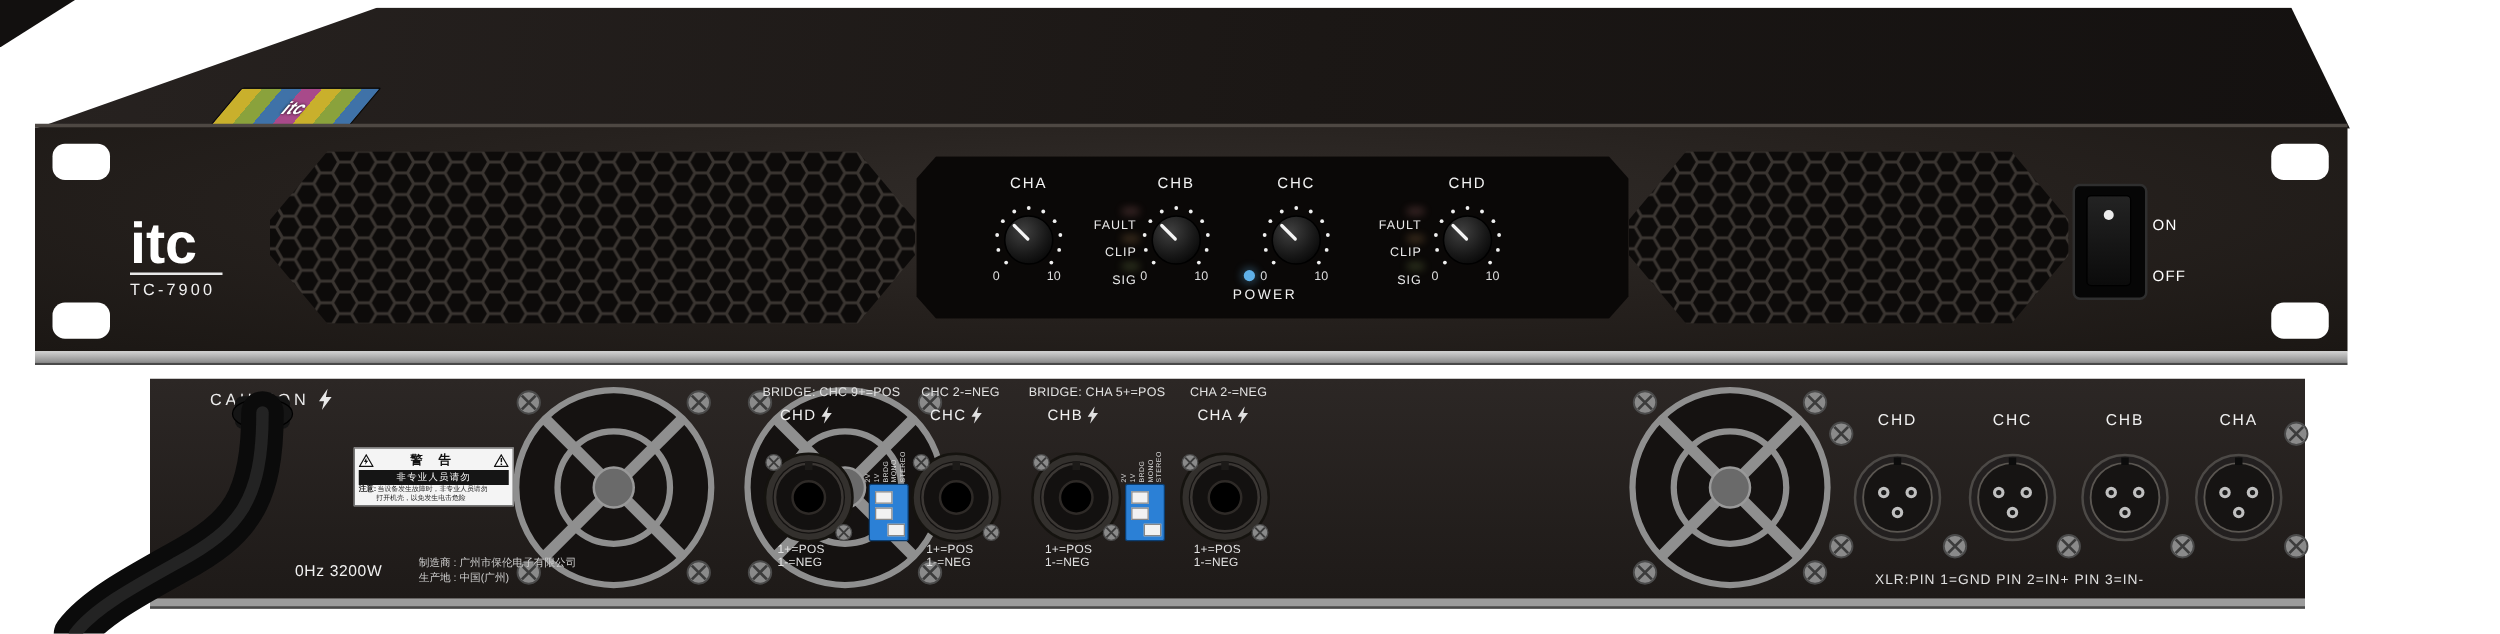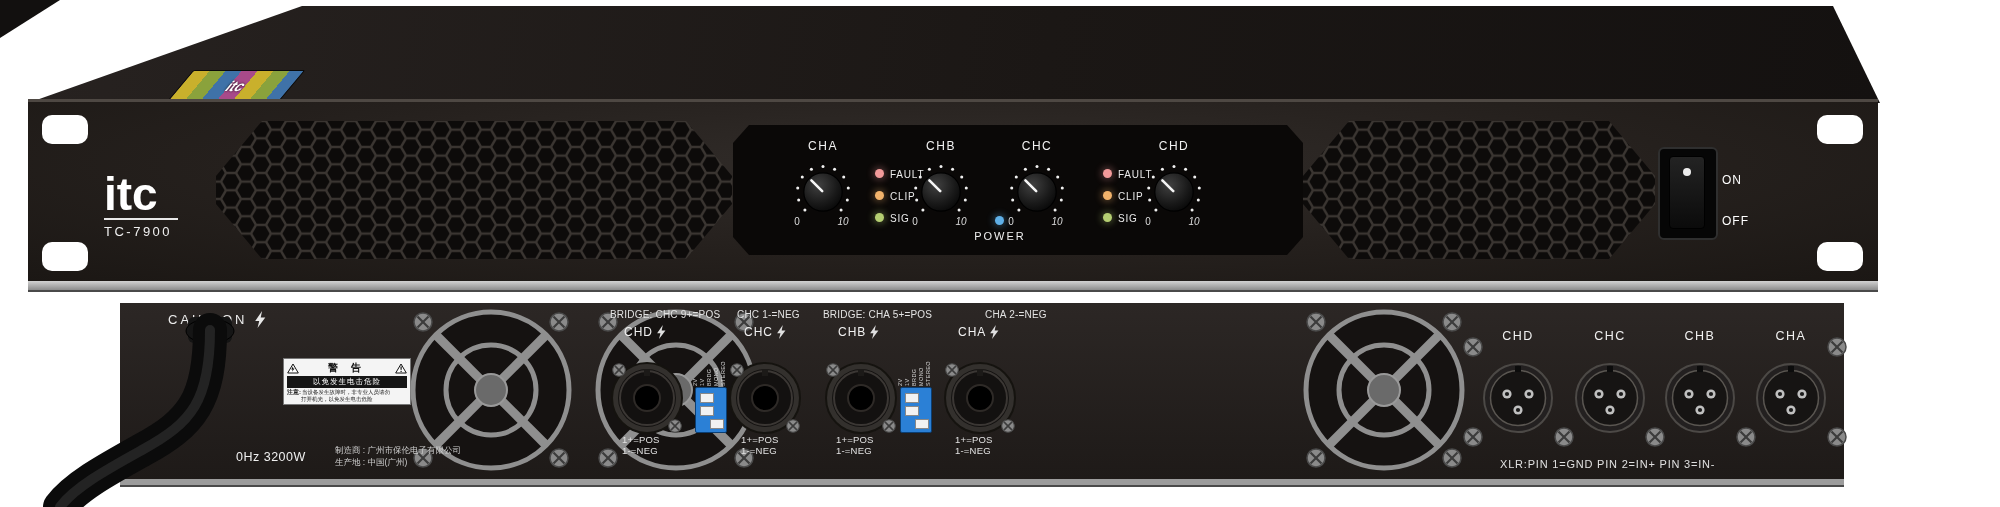--- a/index.html
+++ b/index.html
@@ -33,27 +33,27 @@
     clip-path:polygon(46px 0,470px 0,516px 55px,516px 83px,470px 138px,46px 138px,0 83px,0 55px);}
   .grille-r{left:1303px;width:352px;
     clip-path:polygon(46px 0,306px 0,352px 55px,352px 83px,306px 138px,46px 138px,0 83px,0 55px);}
   .cpanel{left:733px;top:125px;width:570px;height:130px;background:#0a0807;
     clip-path:polygon(16px 0,554px 0,570px 18px,570px 112px,554px 130px,16px 130px,0 112px,0 18px);}
   .knob{top:14px;width:100px;height:100px;}
   .klabel{position:absolute;top:0;left:0;width:100%;text-align:center;font-size:12px;
     letter-spacing:1.5px;color:#f2f2f2;}
   .kface{position:absolute;left:14px;top:17px;width:72px;height:72px;}
   .kmin,.kmax{position:absolute;top:77px;font-size:10px;color:#ddd;width:20px;text-align:center;}
-  .kmin{left:14px;}.kmax{left:60px;font-style:italic;}
+  .kmin{left:14px;}.kmax{left:60px;}
   .ledgrp{top:44px;display:flex;flex-direction:column;gap:13px;}
-  .ledrow{display:flex;align-items:flex-start;gap:6px;height:9px;}
+  .ledrow{display:flex;align-items:flex-end;gap:6px;height:9px;flex-direction:column;}
   .led{width:9px;height:9px;border-radius:50%;background:#555;}
   .ledlab{font-size:10px;letter-spacing:.8px;color:#eaeaea;}
   .pwled{left:262px;top:91px;width:9px;height:9px;border-radius:50%;}
-  .pwlabel{left:207px;top:105px;width:120px;text-align:center;font-size:11px;
+  .pwlabel{left:219px;top:105px;width:120px;text-align:center;font-size:11px;
     letter-spacing:2px;color:#f0f0f0;}
   .pswitch{left:1658px;top:147px;width:56px;height:89px;background:#060606;
     border:2px solid #2f2f2f;border-radius:6px;}
   .rocker{position:absolute;left:9px;top:7px;width:34px;height:71px;
     background:linear-gradient(180deg,#232323,#0b0b0b);border-radius:4px;border:1px solid #000;}
   .rdot{position:absolute;left:50%;transform:translateX(-50%);top:11px;width:8px;height:8px;
     background:#ececec;border-radius:50%;}
   .swlab{font-size:12px;font-weight:normal;letter-spacing:1px;color:#fff;}
 
   
@@ -287,21 +287,21 @@
           <polygon points="6,1 11.3,10 0.7,10" fill="#fff" stroke="#111" stroke-width="1"></polygon>
           <polygon points="6,3.2 4.2,6.6 5.6,6.6 5,8.8 7.6,5.6 6.2,5.6" fill="#111"></polygon>
         </svg>
         <span class="wtitle">警 告</span>
         <svg class="wtri" viewBox="0 0 12 11">
           <polygon points="6,1 11.3,10 0.7,10" fill="#fff" stroke="#111" stroke-width="1"></polygon>
           <rect x="5.5" y="3.4" width="1.2" height="3.4" fill="#111"></rect>
           <rect x="5.5" y="7.8" width="1.2" height="1.2" fill="#111"></rect>
         </svg>
       </div>
-      <div class="wbar">以免发生电击危险</div>
+      <div class="wbar">非专业人员请勿</div>
       <div class="wsmall">
         <div><span class="wnote">注意:</span><span>当设备发生故障时，非专业人员请勿</span></div>
         <div style="padding-left:14px"><span>打开机壳，以免发生电击危险</span></div>
       </div>
     </div>
 
     <svg class="abs fan" style="left:271px;top:-13px" viewBox="0 0 200 200">
       <use href="#fanguard"></use>
       <use href="#screwg" transform="translate(32,32)"></use>
         <use href="#screwg" transform="translate(168,32)"></use>
@@ -317,21 +317,21 @@
     </svg>
     <svg class="abs fan" style="left:1164px;top:-13px" viewBox="0 0 200 200">
       <use href="#fanguard"></use>
       <use href="#screwg" transform="translate(32,32)"></use>
         <use href="#screwg" transform="translate(168,32)"></use>
       <use href="#screwg" transform="translate(32,168)"></use>
         <use href="#screwg" transform="translate(168,168)"></use>
     </svg>
 
     <span class="abs btxt" style="left:490px;top:6px">BRIDGE: CHC 9+=POS</span>
-    <span class="abs btxt" style="left:617px;top:6px">CHC 1-=NEG</span>
+    <span class="abs btxt" style="left:617px;top:6px">CHC 2-=NEG</span>
     <div class="abs chlab" style="left:504px;top:22px">
       <span>CHD</span>
       <svg class="bolt11" viewBox="0 0 10 16" fill="#e0e0e0">
           <use href="#boltp"></use>
         </svg>
     </div>
     <div class="abs chlab" style="left:624px;top:22px">
       <span>CHC</span>
       <svg class="bolt11" viewBox="0 0 10 16" fill="#e0e0e0">
           <use href="#boltp"></use>
@@ -362,21 +362,21 @@
       <span class="vlab" style="left:27px">MONO</span>
       <span class="vlab" style="left:34px">STEREO</span>
       <div class="dipbody">
         <div class="dtog" style="top:5px;left:4px"></div>
         <div class="dtog" style="top:18px;left:4px"></div>
         <div class="dtog" style="top:31px;left:14px"></div>
       </div>
     </div>
 
     <span class="abs btxt" style="left:703px;top:6px">BRIDGE: CHA 5+=POS</span>
-    <span class="abs btxt" style="left:865px;top:6px">CHA 2-=NEG</span>
+    <span class="abs btxt" style="left:832px;top:6px">CHA 2-=NEG</span>
     <div class="abs chlab" style="left:718px;top:22px">
       <span>CHB</span>
       <svg class="bolt11" viewBox="0 0 10 16" fill="#e0e0e0">
           <use href="#boltp"></use>
         </svg>
     </div>
     <div class="abs chlab" style="left:838px;top:22px">
       <span>CHA</span>
       <svg class="bolt11" viewBox="0 0 10 16" fill="#e0e0e0">
           <use href="#boltp"></use>

